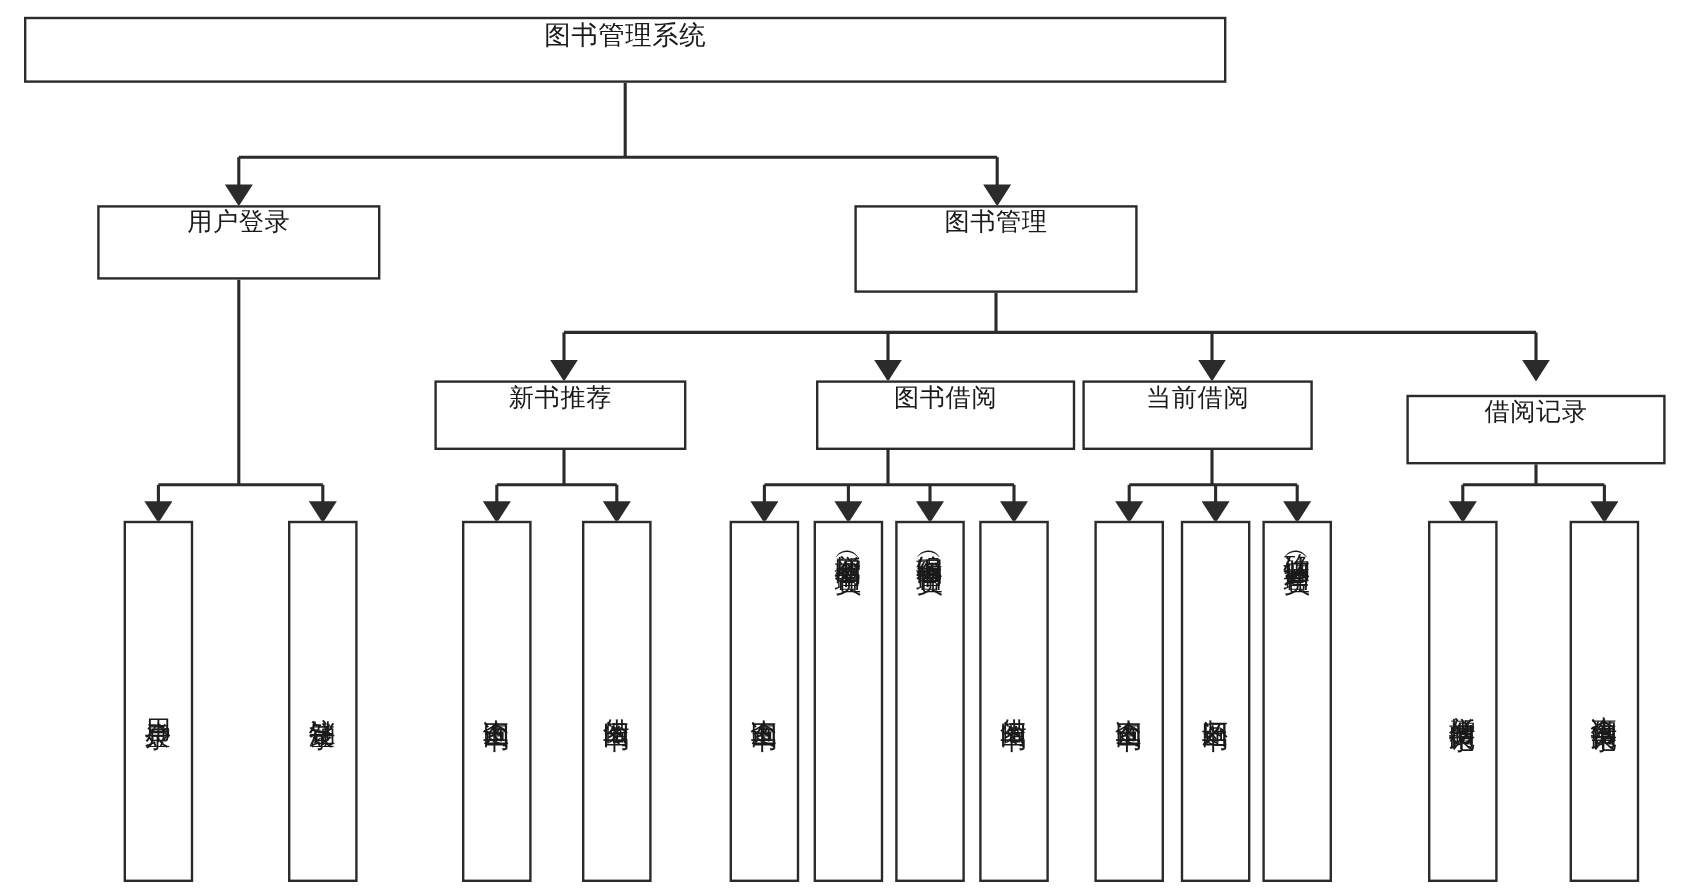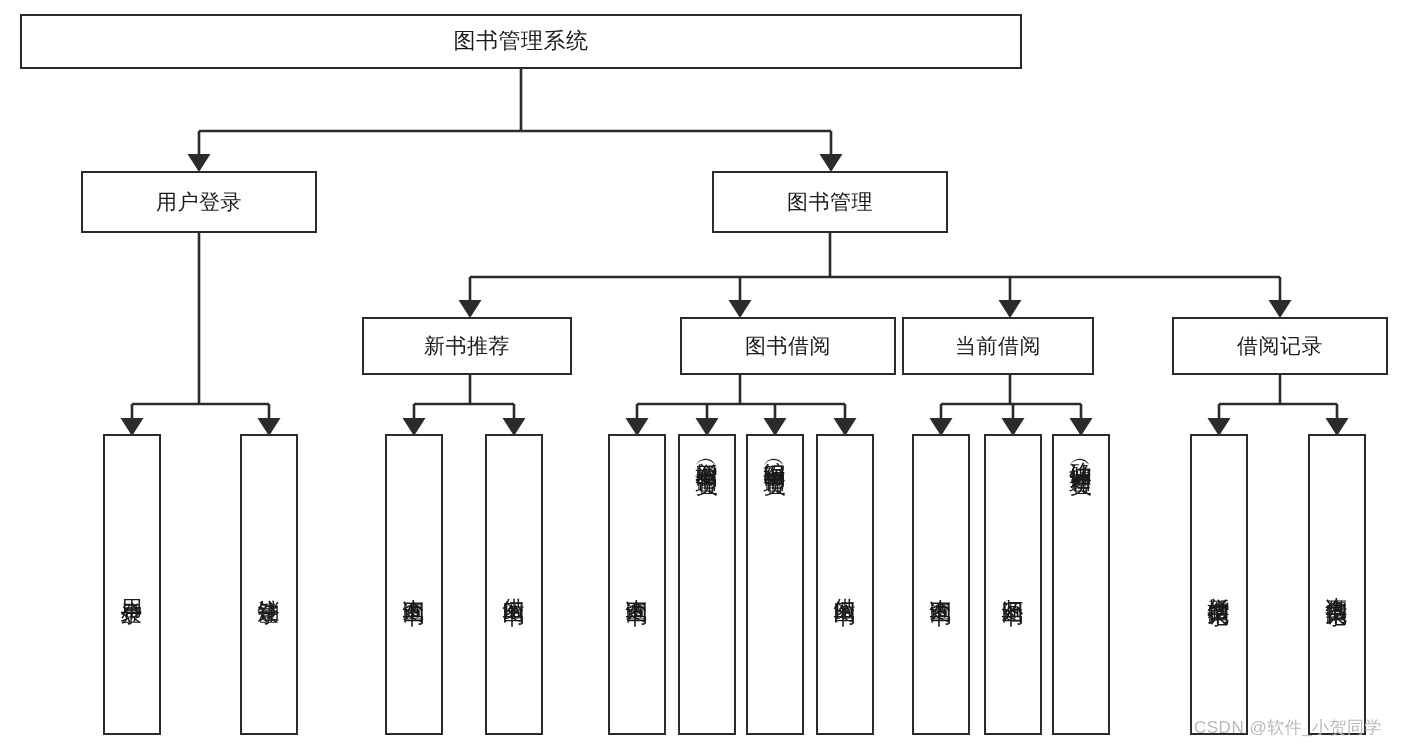--- a/index.html
+++ b/index.html
@@ -25,21 +25,20 @@
     width: 1405px;
     height: 747px;
     pointer-events: none;
   }
   .node {
     position: absolute;
     box-sizing: border-box;
     border: 2px solid #2b2b2b;
     background: #ffffff;
     display: flex;
-    align-items: center;
     justify-content: center;
     color: #1a1a1a;
     text-align: center;
   }
   .node-label {
     display: block;
     line-height: 1.28;
     white-space: pre-wrap;
   }
   
@@ -142,34 +141,34 @@
     </g>
   </svg>
 
   <div class="node horiz root" id="node-root" style="left: 20px; top: 14px; width: 1002px; height: 55px;">
     <span class="node-label">图书管理系统</span>
   </div>
 
   <div class="node horiz" id="node-l2-0" style="left: 81px; top: 171px; width: 236px; height: 62px;">
     <span class="node-label">用户登录</span>
   </div>
-  <div class="node horiz" id="node-l2-1" style="left: 712px; top: 171px; width: 236px; height: 62px;">
+  <div class="node horiz" id="node-l2-1" style="left: 712px; top: 171px; width: 236px; height: 73px;">
     <span class="node-label">图书管理</span>
   </div>
 
   <div class="node horiz" id="node-l3-0" style="left: 362px; top: 317px; width: 210px; height: 58px;">
     <span class="node-label">新书推荐</span>
   </div>
   <div class="node horiz" id="node-l3-1" style="left: 632px; top: 317px; width: 216px; height: 58px; margin-left: 48px;">
     <span class="node-label">图书借阅</span>
   </div>
   <div class="node horiz" id="node-l3-2" style="left: 902px; top: 317px; width: 192px; height: 58px;">
     <span class="node-label">当前借阅</span>
   </div>
-  <div class="node horiz" id="node-l3-3" style="left: 1172px; top: 317px; width: 216px; height: 58px;">
+  <div class="node horiz" id="node-l3-3" style="left: 1172px; top: 329px; width: 216px; height: 58px;">
     <span class="node-label">借阅记录</span>
   </div>
 
   <div class="node vert centered" id="node-leaf-0" style="left: 103px; top: 434px; width: 58px; height: 301px;">
     <span class="node-label">用户登录</span>
   </div>
   <div class="node vert centered" id="node-leaf-1" style="left: 240px; top: 434px; width: 58px; height: 301px;">
     <span class="node-label">注销登录</span>
   </div>
   <div class="node vert centered" id="node-leaf-2" style="left: 385px; top: 434px; width: 58px; height: 301px;">
@@ -199,15 +198,14 @@
   <div class="node vert" id="node-leaf-10" style="left: 1052px; top: 434px; width: 58px; height: 301px;">
     <span class="node-label">确认归还（管理员）</span>
   </div>
   <div class="node vert centered" id="node-leaf-11" style="left: 1190px; top: 434px; width: 58px; height: 301px;">
     <span class="node-label">新增借阅记录</span>
   </div>
   <div class="node vert centered" id="node-leaf-12" style="left: 1308px; top: 434px; width: 58px; height: 301px;">
     <span class="node-label">查询借阅记录</span>
   </div>
 
-  <div class="watermark" id="watermark" style="left: 1194px; top: 716px; color: rgb(185, 185, 185);">CSDN @软件_小贺同学</div>
 
 </div>
 
 </body></html>

